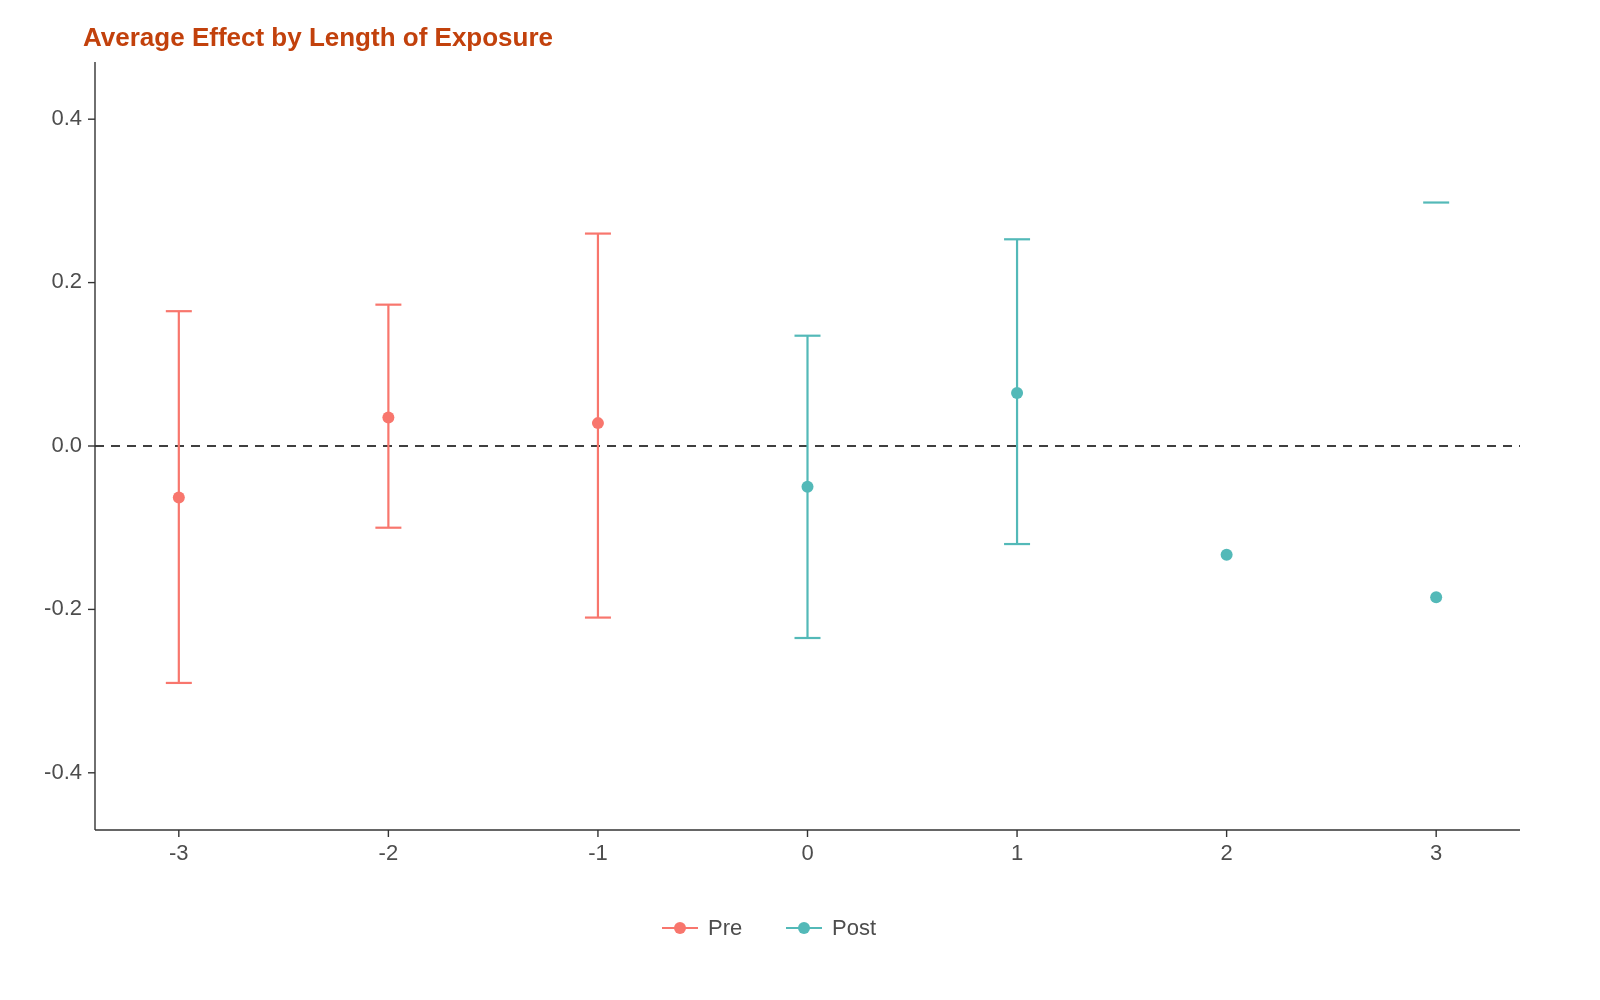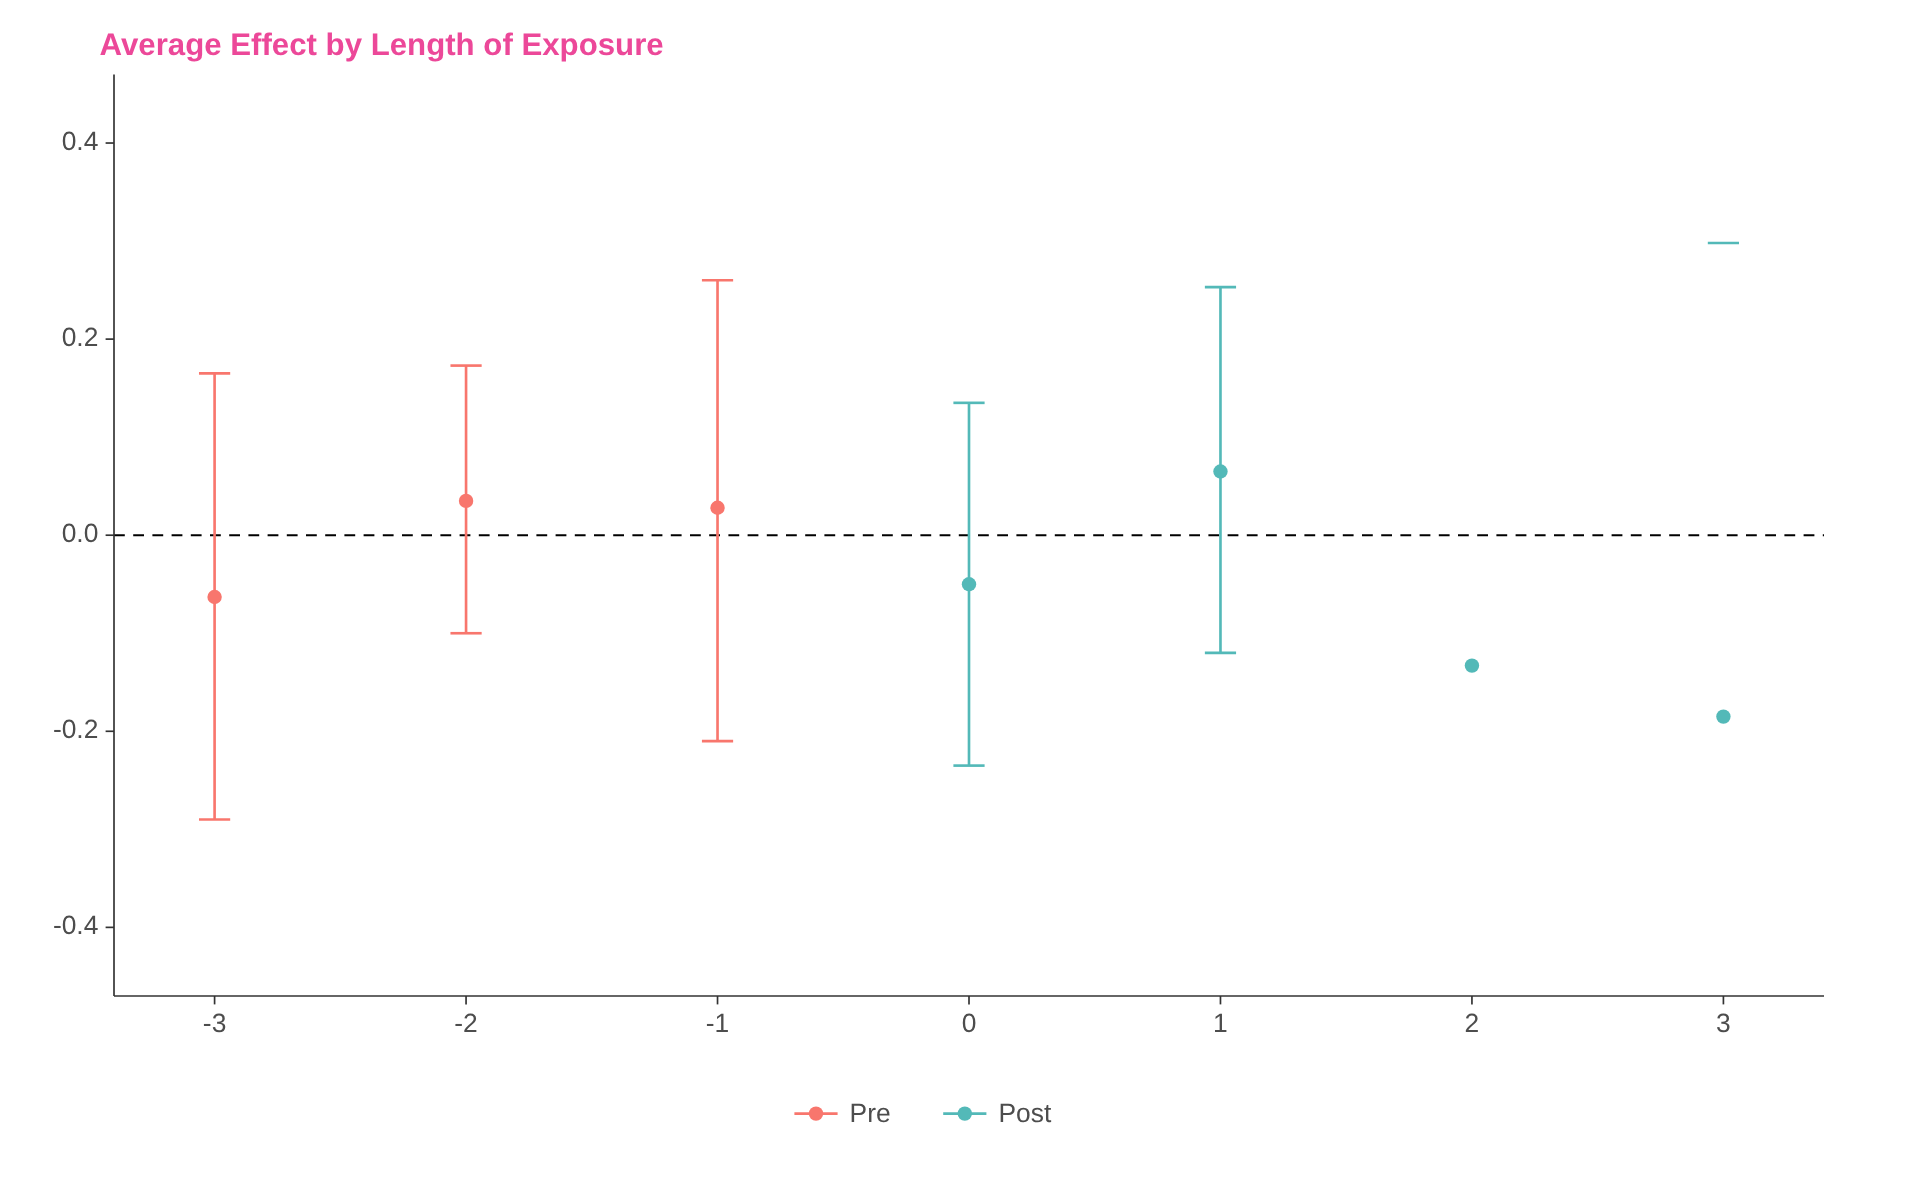--- a/index.html
+++ b/index.html
@@ -11,21 +11,21 @@
     font-family: Arial, Helvetica, sans-serif;
   }
   .wrap {
     position: relative;
     width: 1600px;
     height: 1000px;
   }
   .title {
     position: absolute;
     font-weight: 700;
-    color: #ec4899;
+    color: #c2410c;
   }
   svg.chart {
     position: absolute;
     left: 0;
     top: 0;
   }
   .tick-text {
     fill: #4d4d4d;
     font-size: 22px;
     font-family: Arial, Helvetica, sans-serif;

